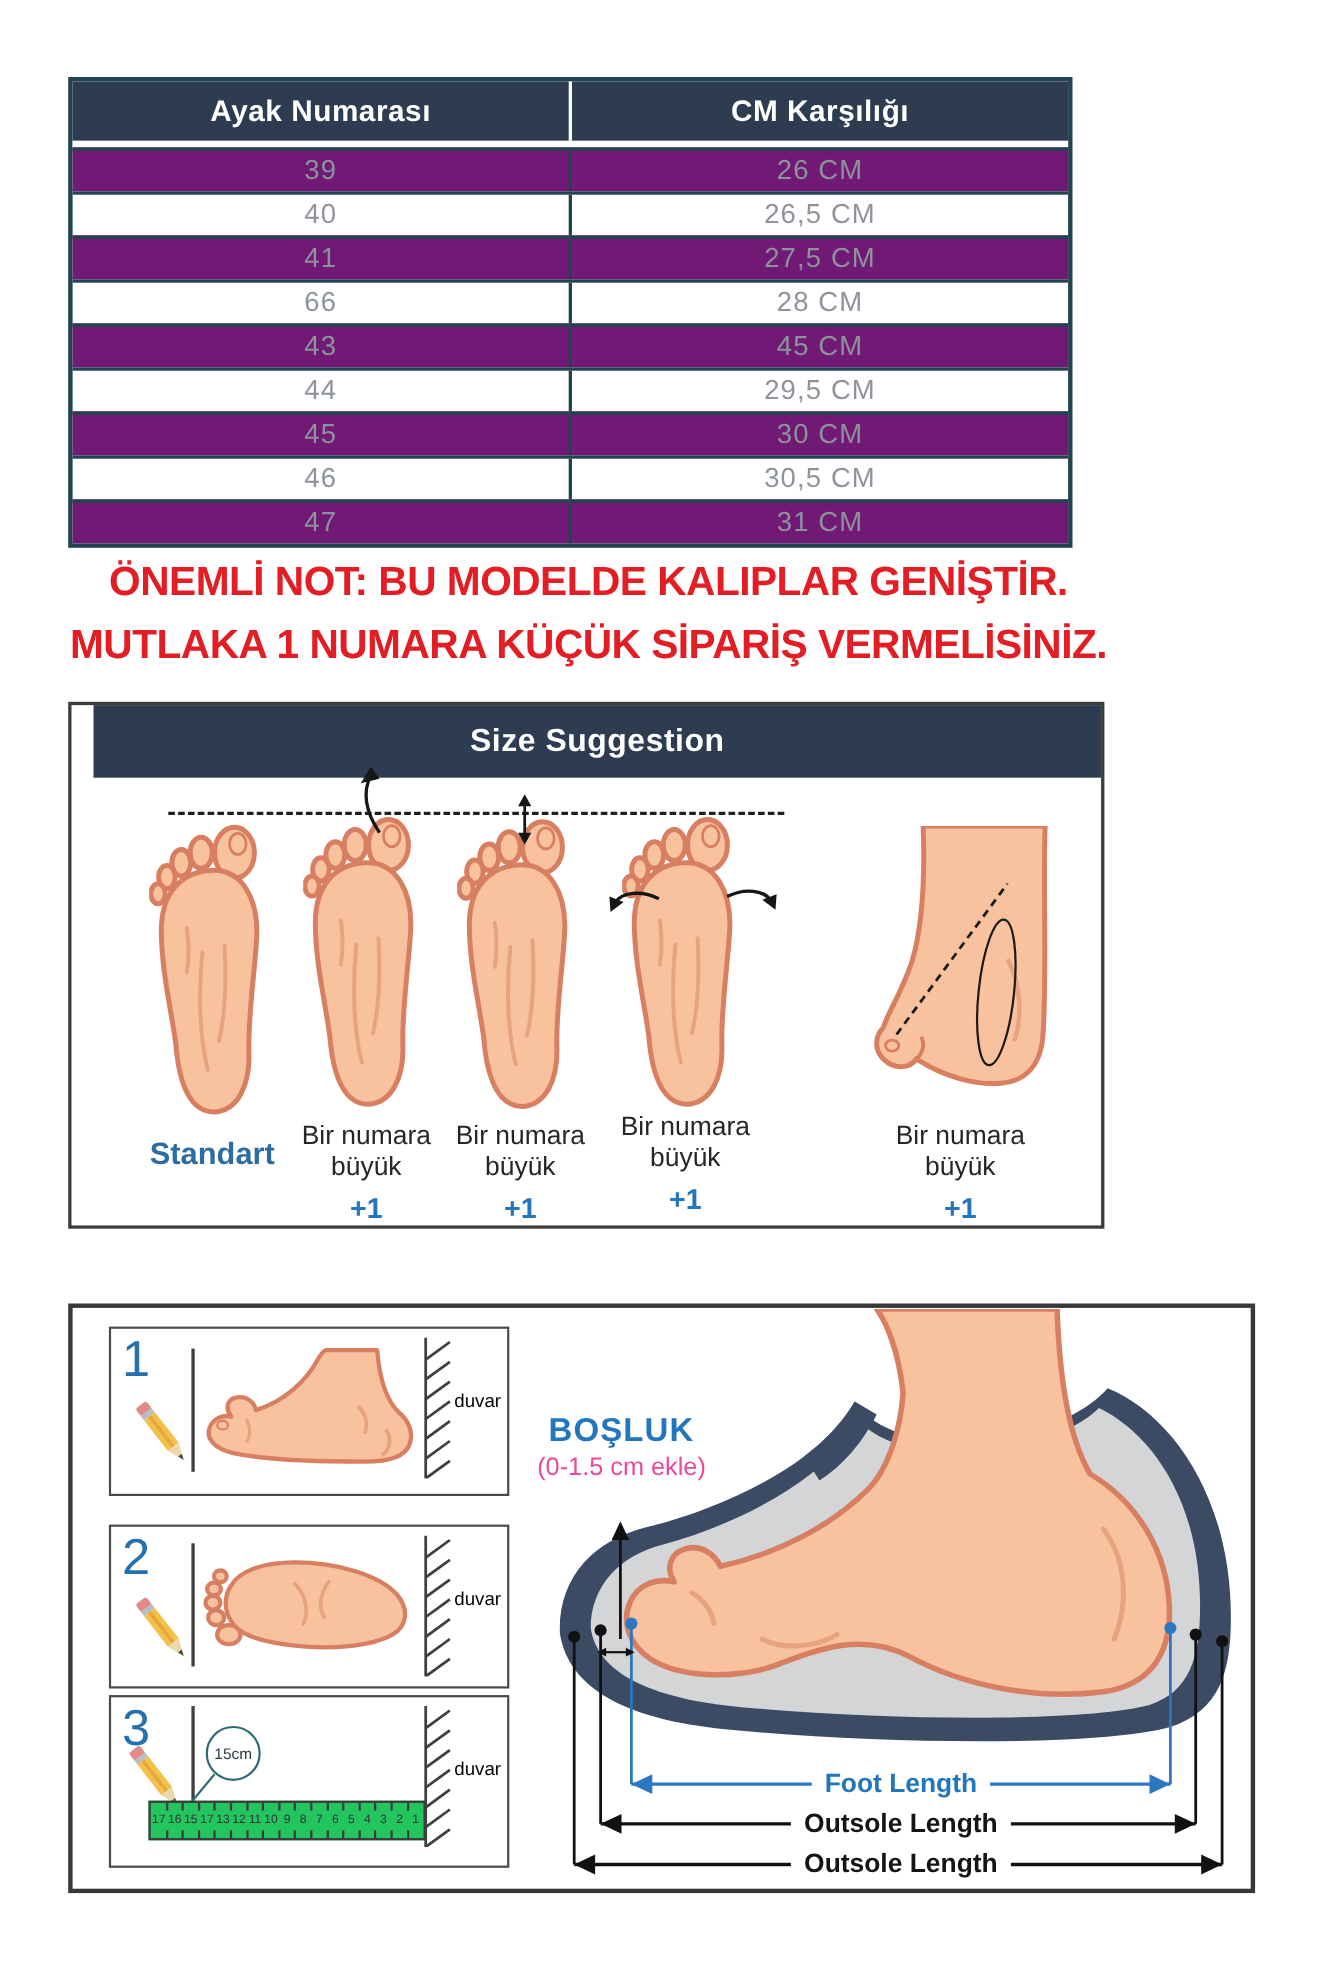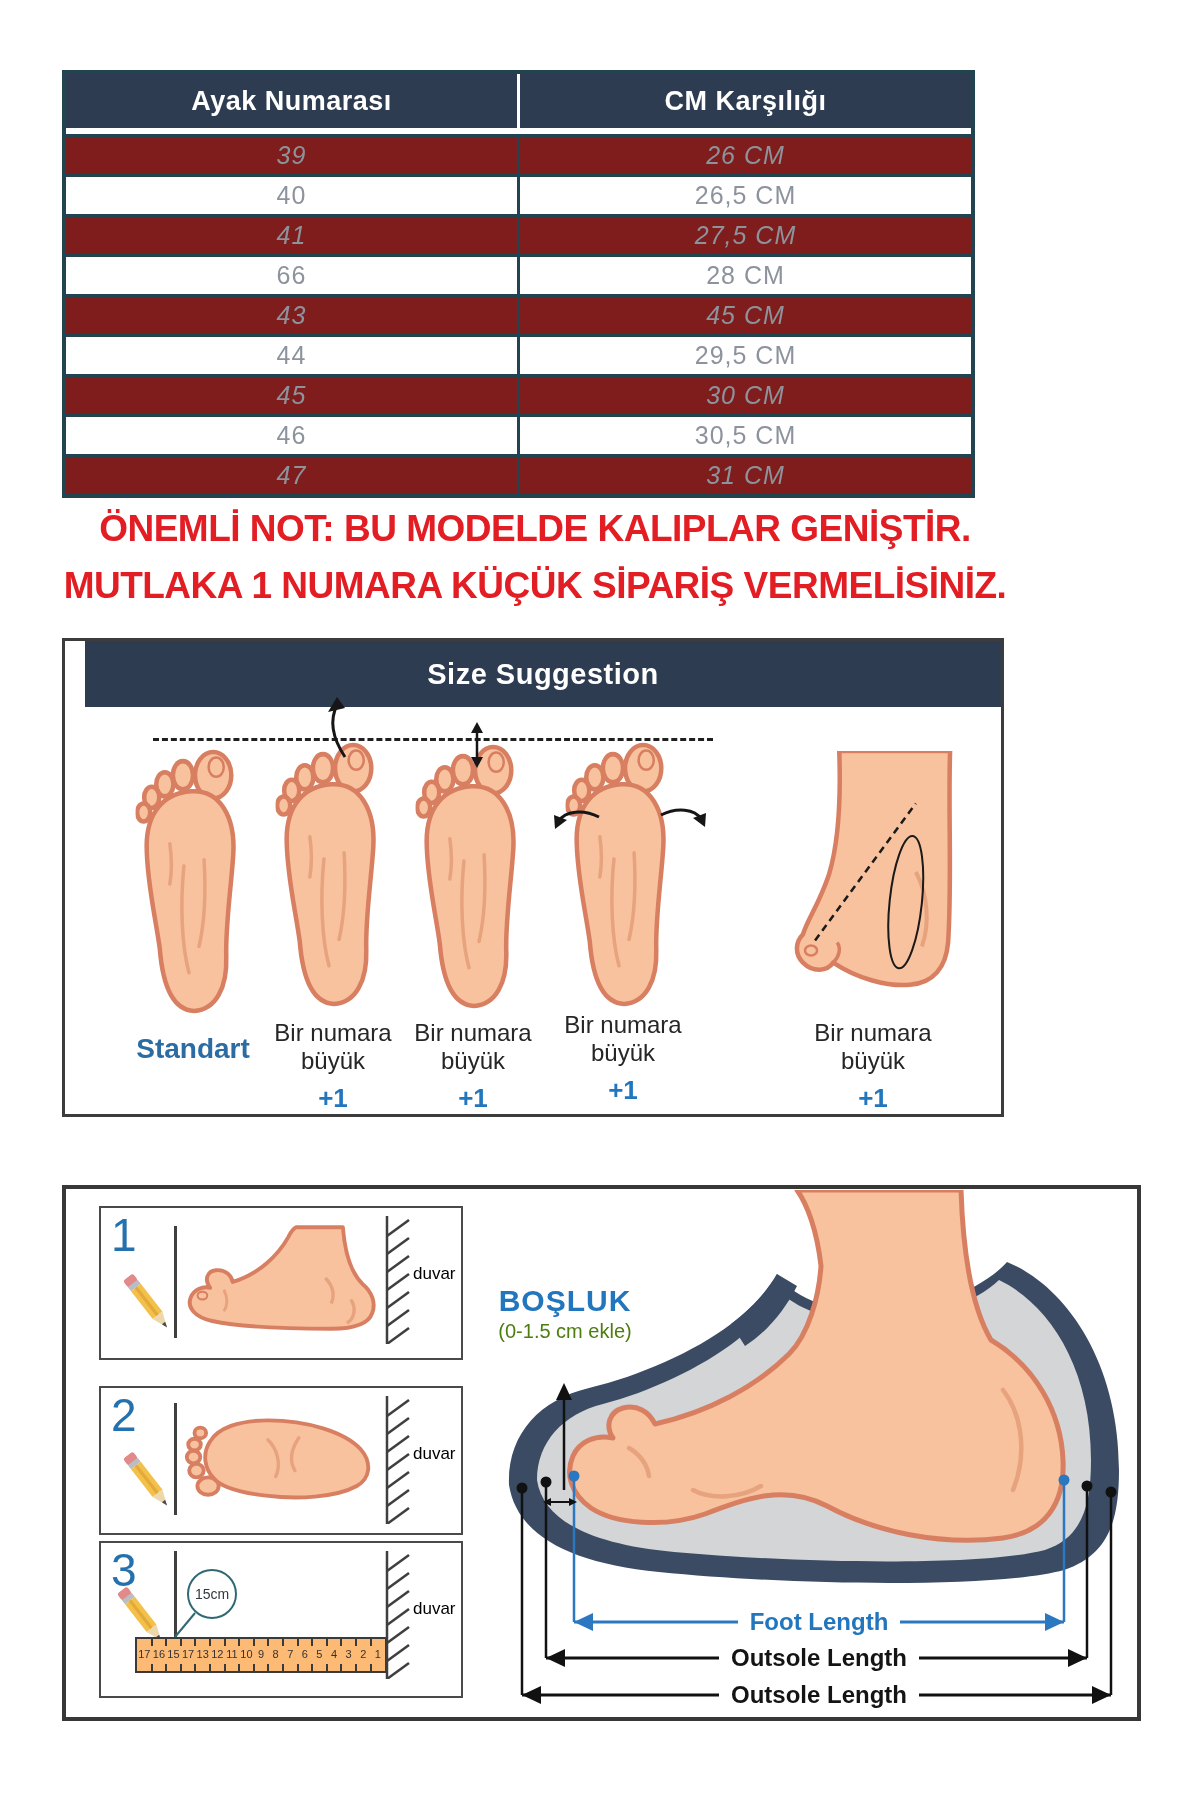--- a/index.html
+++ b/index.html
@@ -8,21 +8,21 @@
   .abs{position:absolute;}
 
   
   #size-table{left:62px;top:70px;width:905px;border:4px solid #224450;background:#fff;}
   .tbl-head{display:flex;height:54px;background:#2d3c50;align-items:center;}
   .th{flex:1;text-align:center;color:#fff;font-size:27px;font-weight:bold;letter-spacing:.5px;}
   .th+.th{border-left:3px solid #fff;height:54px;line-height:54px;}
   .th:first-child{height:54px;line-height:54px;}
   .tbl-gap{height:6px;background:#fff;}
   .trow{display:flex;height:37px;border-top:3px solid #224450;}
-  .trow.blue{background:#7f1d1d;font-style:italic;}
+  .trow.blue{background:#701a75;}
   .td{flex:1;height:37px;line-height:37px;text-align:center;font-size:25px;color:#8d939c;letter-spacing:1px;}
   .td+.td{border-left:3px solid #224450;}
 
   
   #warning{left:30px;top:500px;width:1010px;text-align:center;color:#e21d23;
            font-size:37px;font-weight:bold;line-height:57px;letter-spacing:-0.5px;}
 
   
   #sizebox{left:62px;top:638px;width:916px;height:473px;border:3px solid #3c3c3c;background:#fff;padding-left:20px;}
   .sb-header{height:66px;background:#2d3c50;display:flex;align-items:center;justify-content:center;
@@ -39,29 +39,29 @@
   .p1{top:17px;height:150px;} .p2{top:197px;height:145px;} .p3{top:352px;height:153px;}
   .p-num{position:absolute;left:10px;top:0;font-size:46px;color:#2471ad;}
   .toe-line{position:absolute;width:3px;background:#3f3f3f;}
   .duvar{position:absolute;left:312px;top:56px;font-size:17px;color:#000000;}
   .pencil{position:absolute;width:26px;height:66px;transform:rotate(-38deg);}
   .wall{position:absolute;left:282px;top:8px;width:30px;height:128px;}
   .circle15{position:absolute;left:86px;top:26px;width:46px;height:46px;border:2.5px solid #2f6a74;
             border-radius:50%;display:flex;align-items:center;justify-content:center;
             font-size:14px;color:#2f3a40;background:#fff;}
   .ruler{position:absolute;left:34px;top:94px;width:248px;height:32px;border:2px solid #3a3a3a;
-         background:#fdba74;display:flex;}
+         background:#22c55e;display:flex;}
   .rt{flex:1;position:relative;text-align:center;font-size:11px;color:#333;line-height:30px;}
   .rt::before{content:'';position:absolute;right:-1px;top:0;width:2px;height:7px;background:#3a3a3a;}
   .rt::after{content:'';position:absolute;right:-1px;bottom:0;width:2px;height:7px;background:#3a3a3a;}
   .rt:last-child::before,.rt:last-child::after{display:none;}
 
   .gap-label{left:379px;top:95px;width:240px;text-align:center;}
   .gap-title{font-size:30px;font-weight:bold;color:#2176bd;letter-spacing:1px;}
-  .gap-note{font-size:20px;color:#4d7c0f;margin-top:2px;}
+  .gap-note{font-size:23px;color:#ec4899;margin-top:2px;}
 
   .len-wrap{position:absolute;left:603px;width:300px;text-align:center;line-height:30px;}
   .len-wrap span{background:#fff;padding:0 12px;font-size:24px;font-weight:bold;}
   .len-foot span{color:#2176bd;} .len-dark span{color:#141414;}
 </style>
 </head>
 <body>
 
 <svg width="0" height="0" style="position:absolute" aria-hidden="true">
   <defs>

